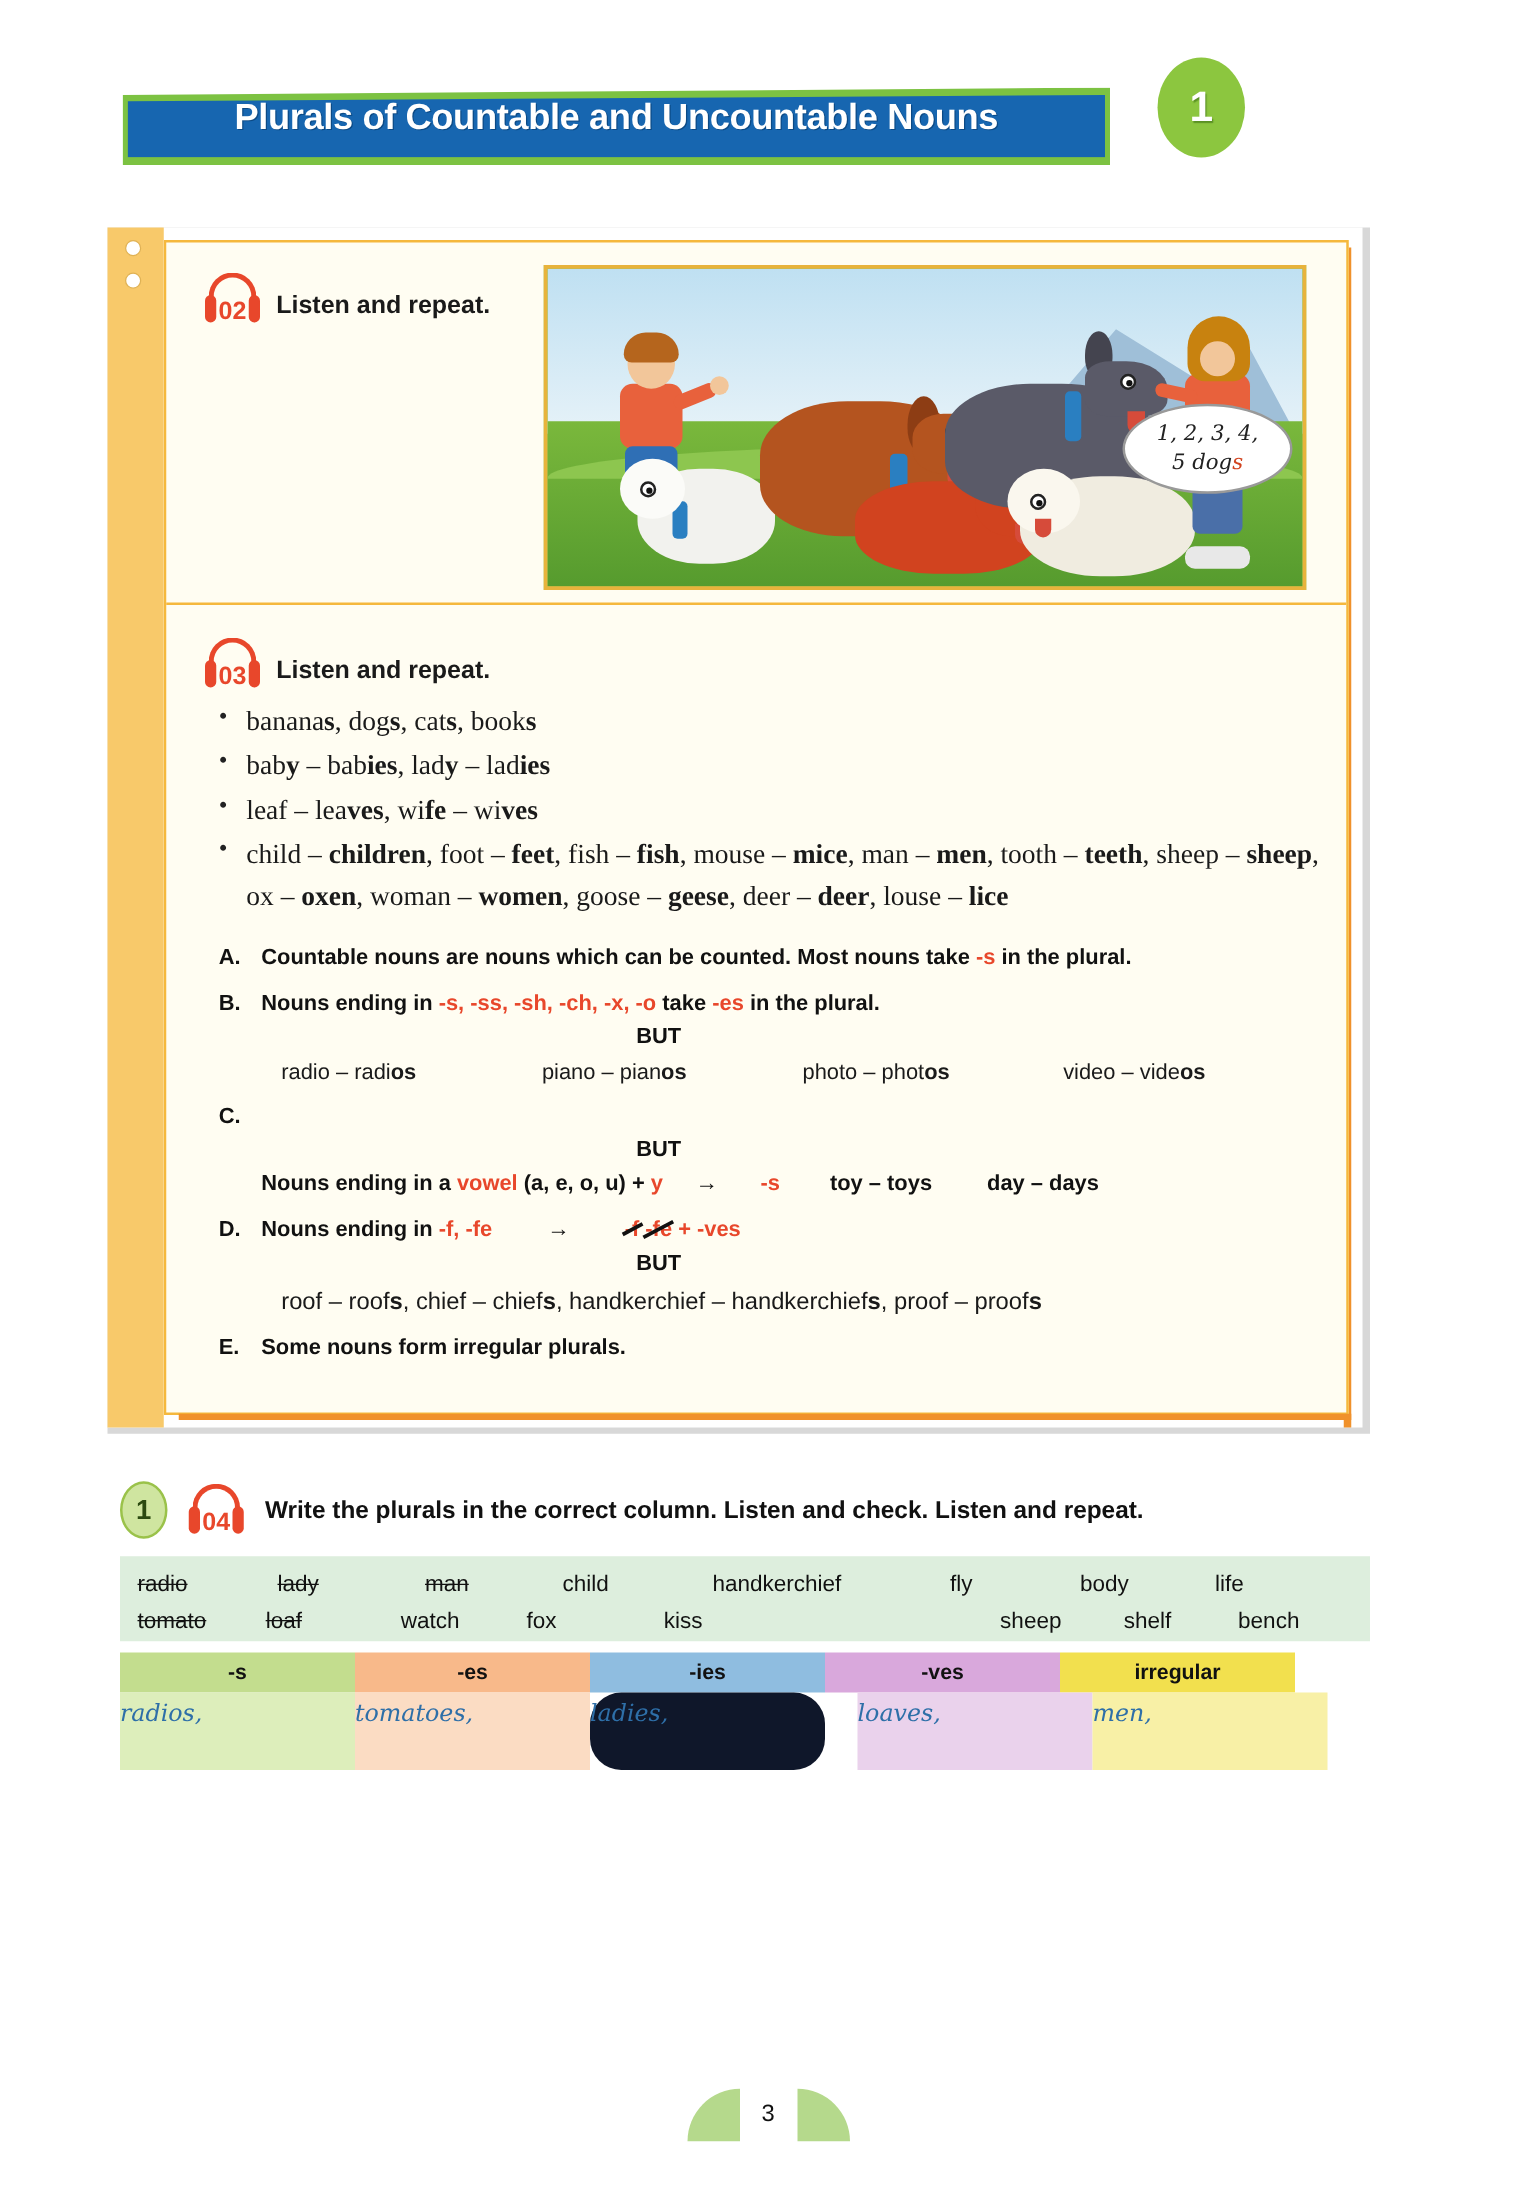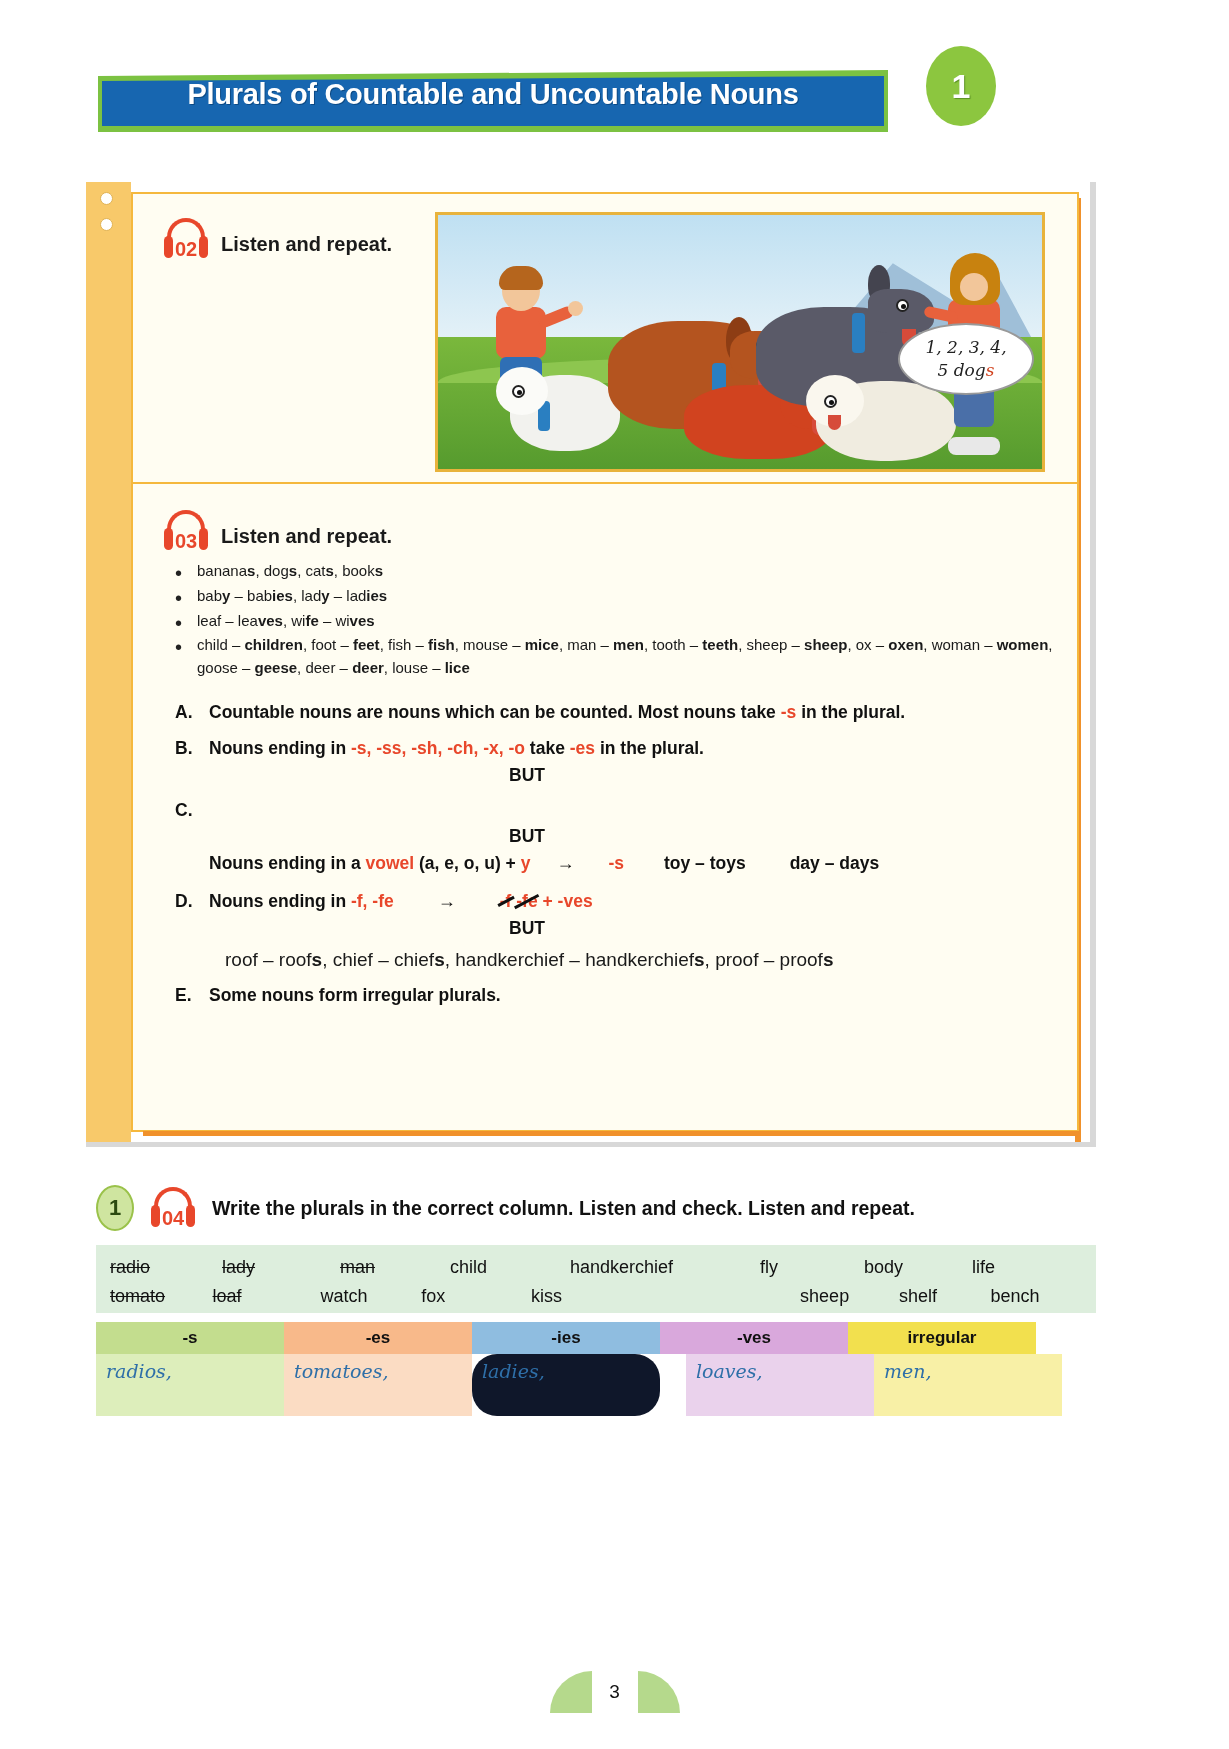--- a/index.html
+++ b/index.html
@@ -209,21 +209,21 @@
     font-family:"DejaVu Serif", serif; font-style:italic;
     font-size:17px; color:#222; line-height:1.25;
   }
   .bubble .l2{ margin-top:2px; }
   .bubble .s-red{ color:#d1431f; }
 
   
   .sec2{ position:absolute; left:0; top:292px; width:944px; }
   .bullets{
     list-style:none; margin:6px 0 0 0; padding:0 20px 0 42px;
-    font-size:15px; color:#1a1a1a; line-height:1.52;
+    font-size:22px; color:#1a1a1a; line-height:1.52;font-family:Liberation Serif, serif;
   }
   .bullets li{ position:relative; padding-left:22px; margin-bottom:2px; }
   .bullets li::before{
     content:"•"; position:absolute; left:0; top:-2px;
     font-size:20px; color:#222;
   }
   b{ font-weight:bold; }
 
   .rules{ padding:6px 18px 0 42px; }
   .rule{
@@ -281,21 +281,21 @@
   .ans-table{
     position:absolute; left:96px; top:1322px; width:1000px;
   }
   .ans-head{ display:flex; }
   .ans-head div{
     height:32px; display:flex; align-items:center; justify-content:center;
     font-size:17px; font-weight:bold; color:#111;
   }
   .ans-body{ display:flex; }
   .ans-body div{
-    height:62px; padding:6px 10px 0 10px;
+    height:62px; padding:6px 10px 0 0;
     font-family:"DejaVu Serif", serif; font-style:italic;
     font-size:19px; color:#2e6fa8;
   }
   .col1{ width:188px; } .col2{ width:188px; } .col3{ width:188px; }
   .col4{ width:188px; } .col5{ width:188px; }
   .h1{ background:#c3dd8e; } .b1{ background:#ddeebb; }
   .h2{ background:#f8b98a; } .b2{ background:#fbdcc3; }
   .h3{ background:#8fbde0; } .b3{ background:#0f172a;border-radius:25px; }
   .h4{ background:#d9a8dc; } .b4{ background:#ead2ec;margin-left:26px; }
   .h5{ background:#f2e04e; } .b5{ background:#f8f0a6; }
@@ -430,20 +430,26 @@
       <div class="rule">
         <span class="ltr">A.</span>
         <span><span>Countable nouns are nouns which can be counted. Most nouns take </span><span class="red">-s</span><span> in the plural.</span></span>
       </div>
 
       <div class="rule">
         <span class="ltr">B.</span>
         <span><span>Nouns ending in </span><span class="red">-s, -ss, -sh, -ch, -x, -o</span><span> take </span><span class="red">-es</span><span> in the plural.</span></span>
       </div>
       <div class="but">BUT</div>
+      <div class="examples" id="rule-b-examples">
+          <div><span>radio – radi</span><b>os</b></div>
+          <div><span>piano – pian</span><b>os</b></div>
+          <div><span>photo – phot</span><b>os</b></div>
+          <div><span>video – vide</span><b>os</b></div>
+        </div>
 
       <div class="rule">
         <span class="ltr">C.</span>
       </div>
       <div class="but">BUT</div>
       <div class="rule" style="margin-top:4px">
         <span class="ltr"></span>
         <span><span>Nouns ending in a </span><span class="red">vowel</span><span> (a, e, o, u) + </span><span class="red">y</span><span style="display:inline-block;width:26px"></span><span class="arrow">→</span><span style="display:inline-block;width:34px"></span><span class="red">-s</span><span style="display:inline-block;width:40px"></span><span>toy – toys</span><span style="display:inline-block;width:44px"></span><span>day – days</span></span>
       </div>
 

